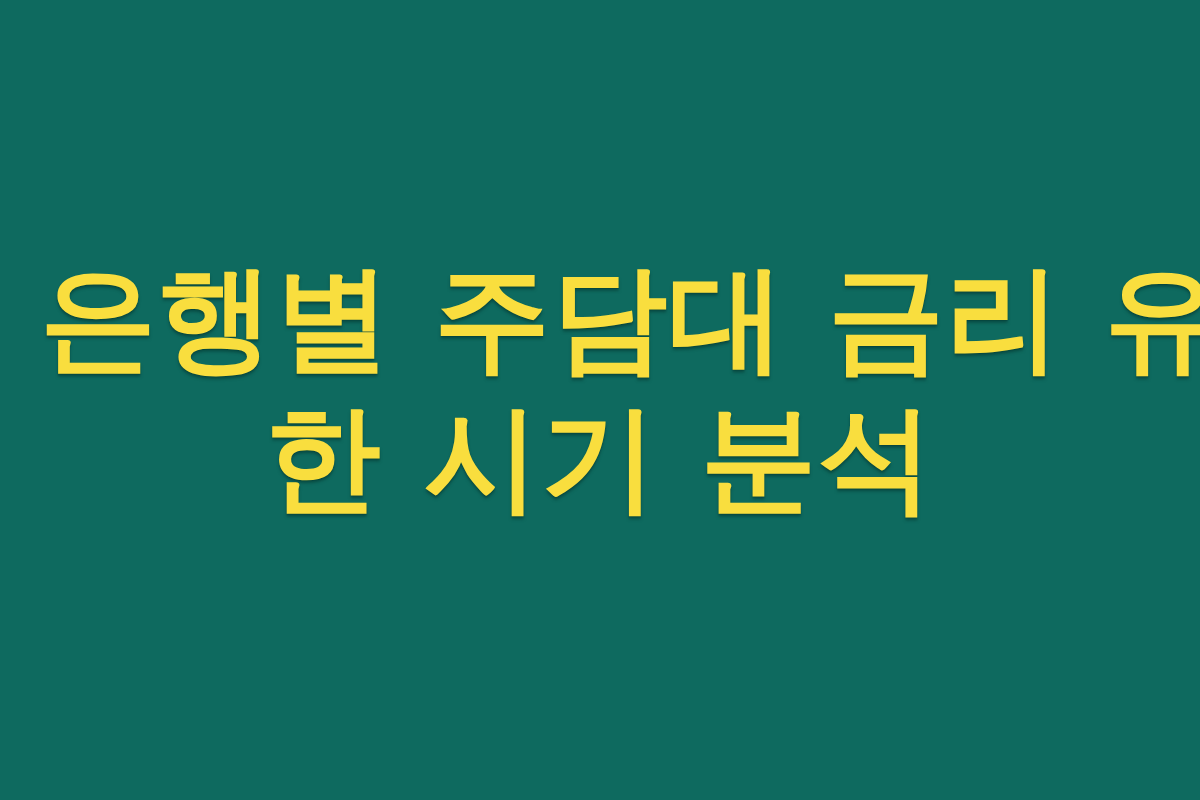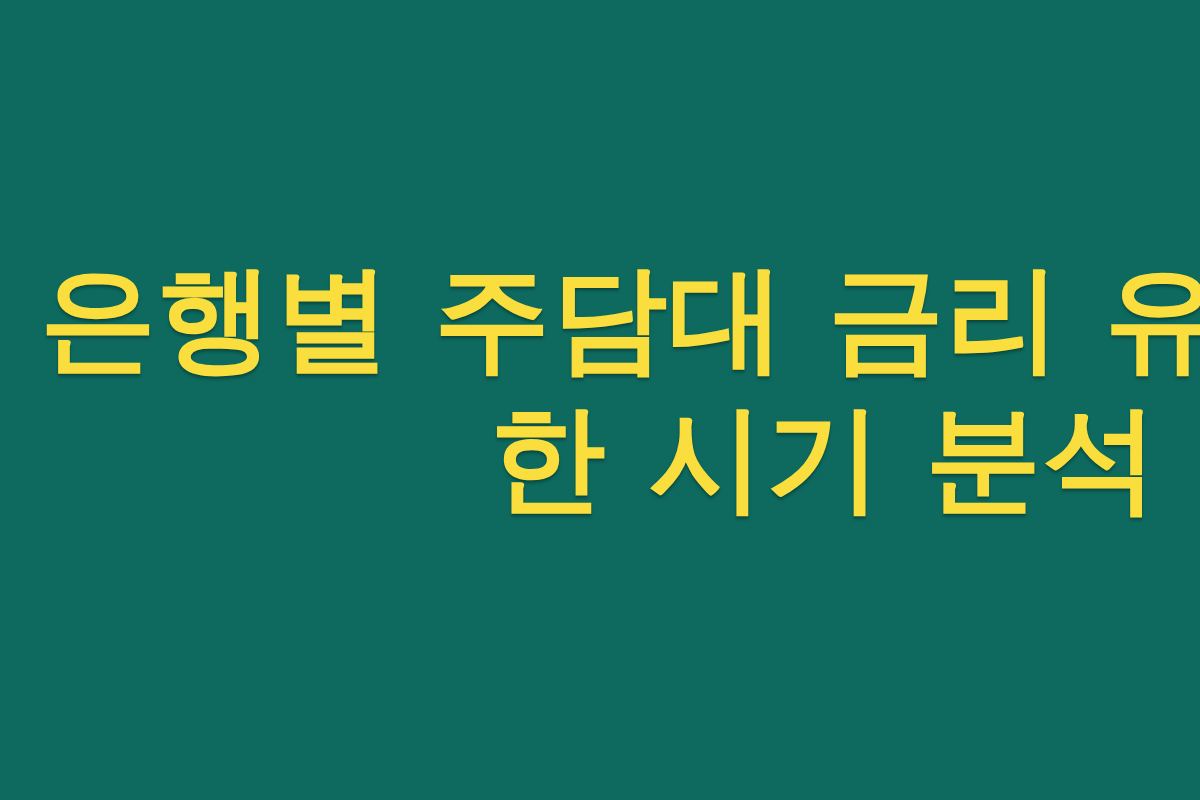--- a/index.html
+++ b/index.html
@@ -53,21 +53,20 @@
       0 1px 1px rgba(6, 58, 51, 0.40);
     -webkit-font-smoothing: antialiased;
   }
 
   .headline-line.line-1 {
     font-size: 116px;
   }
 
   .headline-line.line-2 {
     font-size: 116px;
-    text-align: right;
   }
 </style>
 </head>
 <body>
 
 <div id="title-card" style="background: rgb(14, 106, 95);">
 
   <div class="headline-block">
 
     <span class="headline-line line-1" style="color: rgb(249, 222, 62);">은행별 주담대 금리 유리</span>

